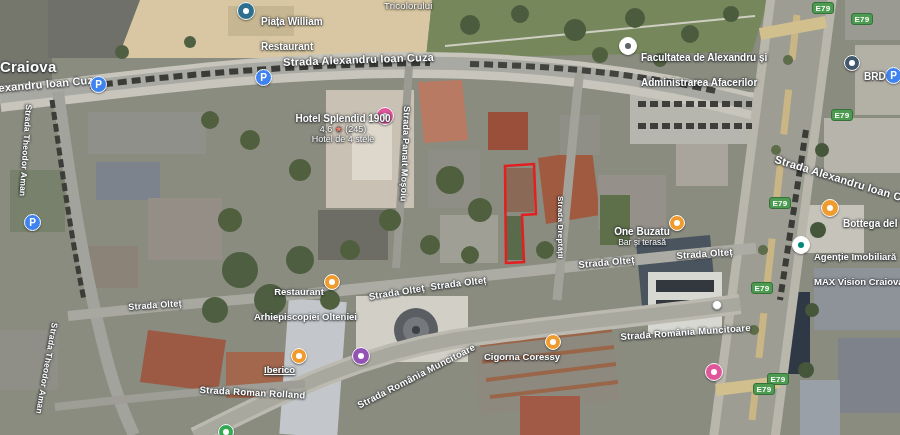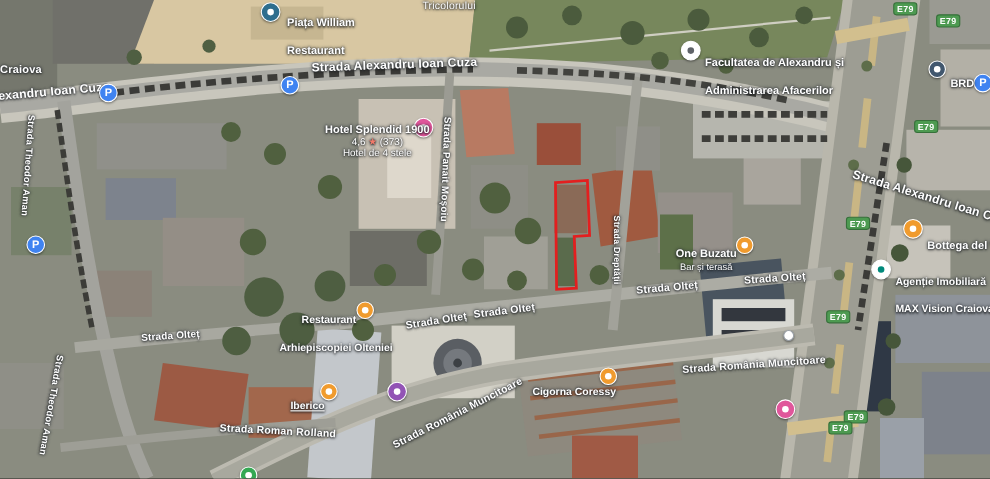--- a/index.html
+++ b/index.html
@@ -159,21 +159,21 @@
       <circle cx="812" cy="310" r="7" fill="#46563a"></circle>
         <circle cx="806" cy="370" r="8" fill="#46563a"></circle>
       <circle cx="788" cy="60" r="5" fill="#5d6d4a"></circle>
         <circle cx="776" cy="150" r="5" fill="#5d6d4a"></circle>
       <circle cx="763" cy="250" r="5" fill="#5d6d4a"></circle>
         <circle cx="754" cy="330" r="5" fill="#5d6d4a"></circle>
     </g>
   </svg>
 
 
-  <div class="street" style="left:0px;top:58px;font-size:10px;">Craiova</div>
+  <div class="street" style="left:0px;top:58px;font-size:15px;">Craiova</div>
   <div class="street" style="left:-2px;top:82px;font-size:11px;transform:rotate(-5deg);">exandru Ioan Cuza</div>
   <div class="street" style="left:283px;top:56px;font-size:11px;transform:rotate(-2deg);">Strada Alexandru Ioan Cuza</div>
   <div class="street" style="left:384px;top:0px;font-size:9.5px;font-weight:normal;">Tricolorului</div>
   <div class="street" style="left:777px;top:153px;font-size:11px;transform:rotate(17deg);">Strada Alexandru Ioan Cuza</div>
   <div class="street vert" style="left:24px;top:104px;font-size:8.5px;transform:rotate(4deg);">Strada Theodor Aman</div>
   <div class="street vert" style="left:402px;top:106px;font-size:9px;transform:rotate(2deg);">Strada Panait Moșoiu</div>
   <div class="street vert" style="left:556px;top:196px;font-size:8px;">Strada Dreptății</div>
   <div class="street" style="left:128px;top:302px;font-size:9px;transform:rotate(-4deg);">Strada Olteț</div>
   <div class="street" style="left:368px;top:291px;font-size:9.5px;transform:rotate(-9deg);">Strada Olteț</div>
   <div class="street" style="left:430px;top:281px;font-size:9.5px;transform:rotate(-7deg);">Strada Olteț</div>
@@ -190,21 +190,21 @@
   <div class="poi-text" style="left:261px;top:2px;">
     <div class="poi-line">Piața William</div>
     <div class="poi-line">Restaurant</div>
   </div>
 
   <div class="icon ic18 ic-pink" style="left:376px;top:107px;">
       <span class="dot"></span>
     </div>
   <div class="poi-text center" style="left:295px;top:99px;width:96px;">
     <div class="poi-line">Hotel Splendid 1900</div>
-    <div class="poi-sub"><span>4,6</span> <span class="red-star">★</span> <span>(373)</span></div>
+    <div class="poi-sub"><span>4,6</span> <span class="red-star">★</span> <span>(245)</span></div>
     <div class="poi-sub">Hotel de 4 stele</div>
   </div>
 
   <div class="icon ic18 ic-white" style="left:619px;top:37px;">
       <span class="dot dot-dark"></span>
     </div>
   <div class="poi-text" style="left:641px;top:38px;">
     <div class="poi-line">Facultatea de Alexandru și</div>
     <div class="poi-line">Administrarea Afacerilor</div>
   </div>

